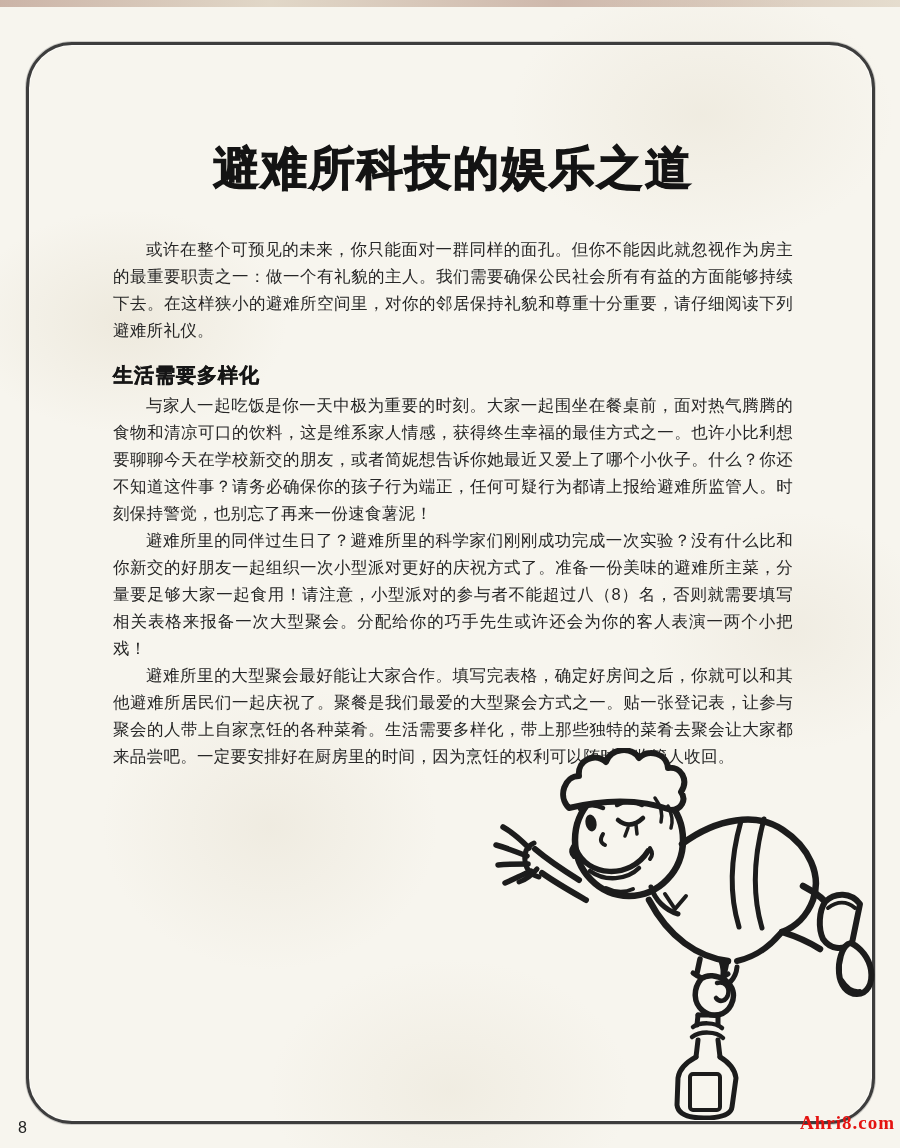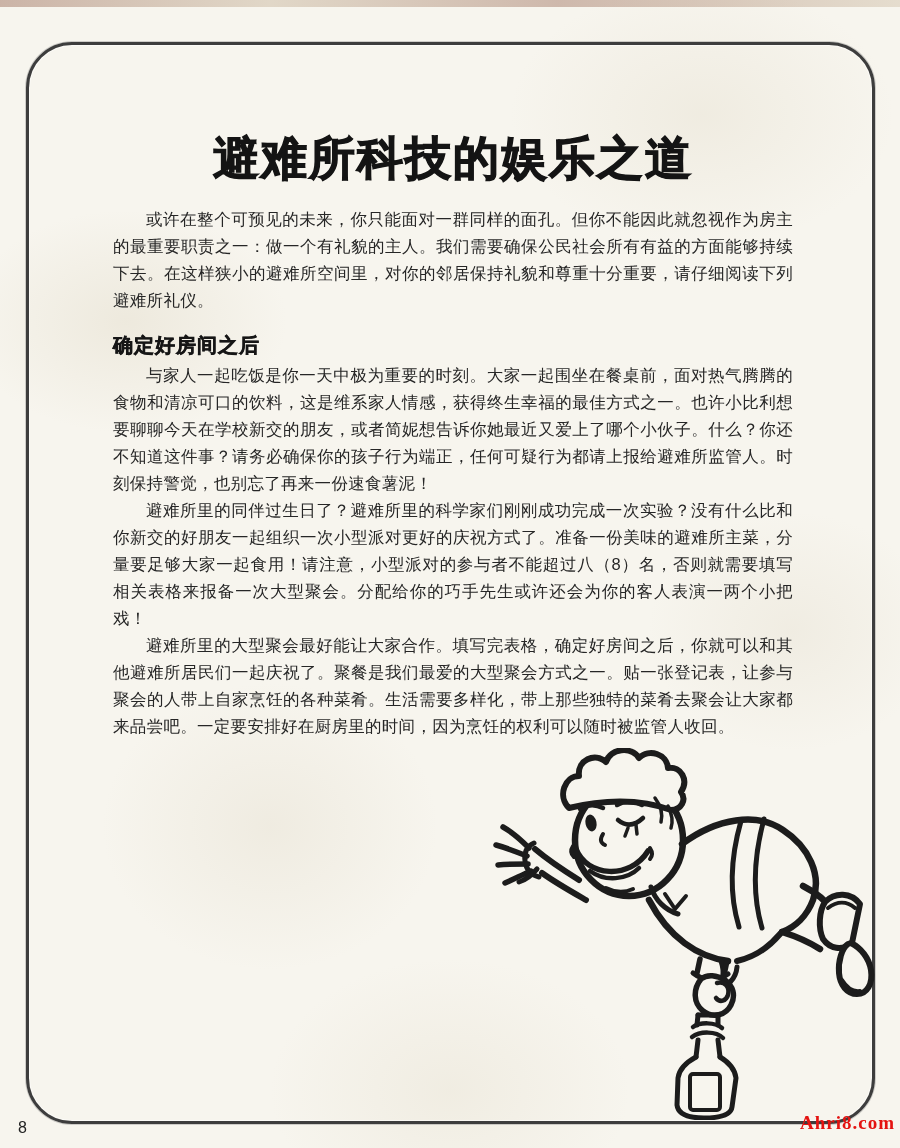--- a/index.html
+++ b/index.html
@@ -17,34 +17,34 @@
   .top-edge{
     position:absolute;top:0;left:0;right:0;height:7px;
     background:linear-gradient(90deg, rgba(150,100,80,.45), rgba(168,138,100,.28) 30%, rgba(150,100,80,.42) 62%, rgba(176,148,110,.25));
   }
   .frame{
     position:absolute;left:26px;top:42px;width:849px;height:1082px;
     box-sizing:border-box;border:3px solid #3d3d3d;border-radius:46px;
     box-shadow:0 0 0 1px rgba(130,130,130,.35), inset 0 0 0 1px rgba(255,255,255,.5);
   }
   .content{
-    position:absolute;left:26px;top:42px;width:849px;height:1046px;
+    position:absolute;left:26px;top:52px;width:849px;height:1046px;
     box-sizing:border-box;padding:0 82px 4px 87px;
   }
   .doc-title{
     margin:90px 0 0;text-align:center;
     font-size:46px;line-height:52px;font-weight:900;letter-spacing:2px;
     color:#141414;
     -webkit-text-stroke:1.2px #141414;
   }
   .body-text{
     margin:0;font-size:16.5px;line-height:27px;letter-spacing:.3px;
     color:#262626;text-align:justify;text-indent:2em;
   }
-  .intro{margin-top:22px;}
+  .intro{margin-top:42px;}
   .section-heading{
     margin:19px 0 5px;font-size:20px;line-height:24px;font-weight:800;
     letter-spacing:1px;color:#161616;
     -webkit-text-stroke:.5px #161616;
   }
   .section-body{}
   .vault-boy{position:absolute;left:478px;top:748px;width:402px;height:372px;}
   .vault-boy *{vector-effect:none;}
   .page-number{
     position:absolute;left:18px;top:1119px;font-size:16px;color:#222;
@@ -61,21 +61,21 @@
 
 <div class="top-edge"></div>
 
 <div class="frame"></div>
 
 <div class="content">
   <h1 class="doc-title">避难所科技的娱乐之道</h1>
 
   <p class="body-text intro">或许在整个可预见的未来，你只能面对一群同样的面孔。但你不能因此就忽视作为房主的最重要职责之一：做一个有礼貌的主人。我们需要确保公民社会所有有益的方面能够持续下去。在这样狭小的避难所空间里，对你的邻居保持礼貌和尊重十分重要，请仔细阅读下列避难所礼仪。</p>
 
-  <h2 class="section-heading">确定好房间之后</h2>
+  <h2 class="section-heading">生活需要多样化</h2>
   <p class="body-text section-body">与家人一起吃饭是你一天中极为重要的时刻。大家一起围坐在餐桌前，面对热气腾腾的食物和清凉可口的饮料，这是维系家人情感，获得终生幸福的最佳方式之一。也许小比利想要聊聊今天在学校新交的朋友，或者简妮想告诉你她最近又爱上了哪个小伙子。什么？你还不知道这件事？请务必确保你的孩子行为端正，任何可疑行为都请上报给避难所监管人。时刻保持警觉，也别忘了再来一份速食薯泥！</p>
 
   <p class="body-text section-body">避难所里的同伴过生日了？避难所里的科学家们刚刚成功完成一次实验？没有什么比和你新交的好朋友一起组织一次小型派对更好的庆祝方式了。准备一份美味的避难所主菜，分量要足够大家一起食用！请注意，小型派对的参与者不能超过八（8）名，否则就需要填写相关表格来报备一次大型聚会。分配给你的巧手先生或许还会为你的客人表演一两个小把戏！</p>
 
   <p class="body-text section-body">避难所里的大型聚会最好能让大家合作。填写完表格，确定好房间之后，你就可以和其他避难所居民们一起庆祝了。聚餐是我们最爱的大型聚会方式之一。贴一张登记表，让参与聚会的人带上自家烹饪的各种菜肴。生活需要多样化，带上那些独特的菜肴去聚会让大家都来品尝吧。一定要安排好在厨房里的时间，因为烹饪的权利可以随时被监管人收回。</p>
 </div>
 
 <svg class="vault-boy" viewBox="0 0 400 372" xmlns="http://www.w3.org/2000/svg" fill="none" stroke="#1c1c1c" stroke-linecap="round" stroke-linejoin="round">
 
   <g stroke-width="6.5">

